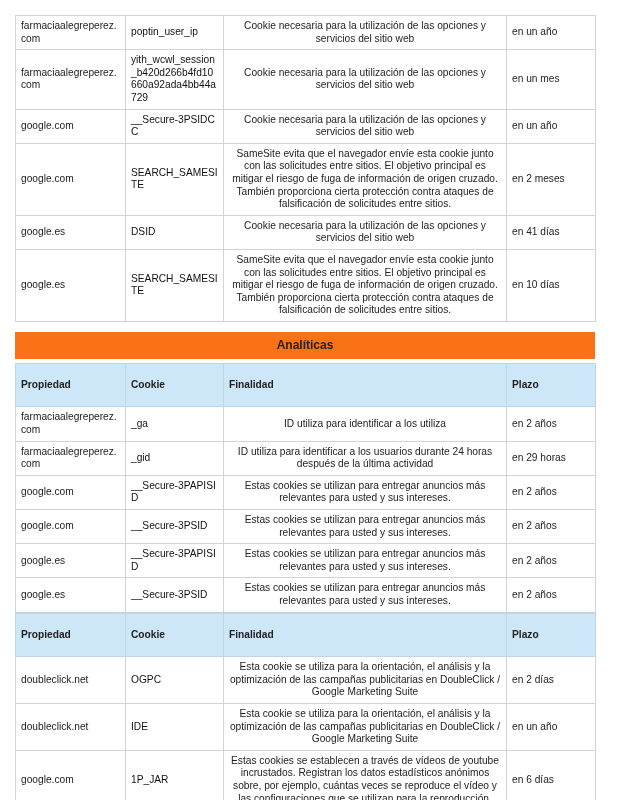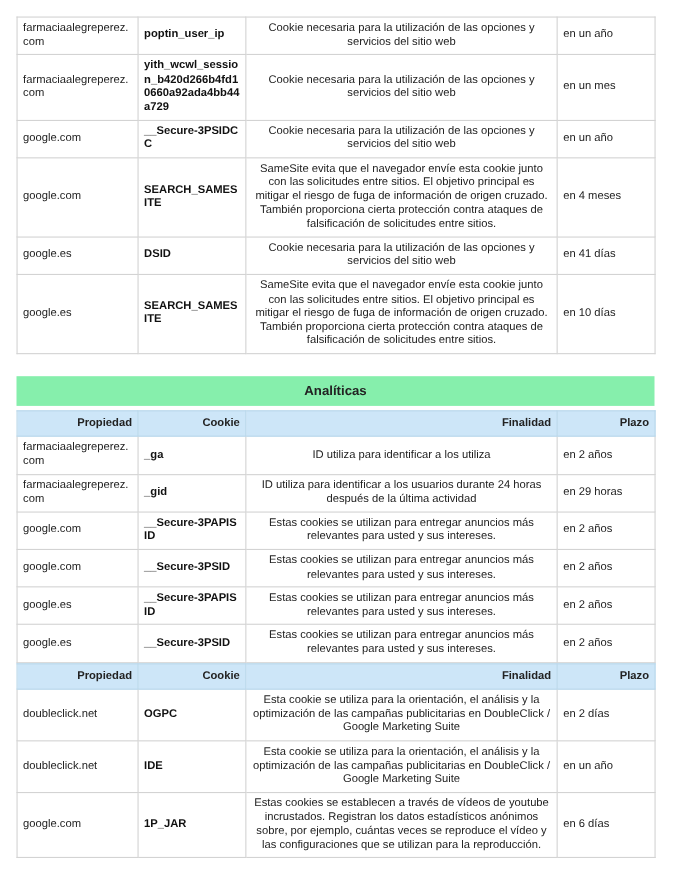--- a/index.html
+++ b/index.html
@@ -6,23 +6,23 @@
   body { width: 631px; height: 800px; overflow: hidden; position: relative;
          font-family: "Liberation Sans", sans-serif; color: #222; }
   .wrap { position: absolute; left: 15px; top: 15px; width: 580px; }
   table { border-collapse: collapse; width: 580px; table-layout: fixed; font-size: 10.2px; line-height: 12.6px; }
   col.c1 { width: 110px; }
   col.c2 { width: 98px; }
   col.c3 { width: 283px; }
   col.c4 { width: 89px; }
   td, th { border: 1px solid #d3d3d3; padding: 4px 5px; vertical-align: middle; text-align: left; word-break: break-all; }
   td.desc { word-break: normal; text-align: center; }
-  td.cookie { font-weight: bold; color: #111; }
-  th { background: #cde6f8; border-color: #b9d7ea; font-weight: bold; text-align: right; padding: 5px 5px; color: #222; }
-  .section { background: #86efac; height: 27px; line-height: 27px; text-align: center; font-weight: bold; font-size: 12px; color: #222; margin-top: 20px; margin-bottom: 4px; }
+  td.cookie { font-weight: normal; color: #111; }
+  th { background: #cde6f8; border-color: #b9d7ea; font-weight: bold; text-align: left; padding: 15px 5px; color: #222; }
+  .section { background: #f97316; height: 27px; line-height: 27px; text-align: center; font-weight: bold; font-size: 12px; color: #222; margin-top: 10px; margin-bottom: 4px; }
 </style>
 </head>
 <body>
 
 <div class="wrap">
 
   <table>
     <colgroup>
         <col class="c1">
         <col class="c2">
@@ -45,21 +45,21 @@
         <tr>
           <td>google.com</td>
           <td class="cookie">__Secure-3PSIDCC</td>
           <td class="desc">Cookie necesaria para la utilización de las opciones y servicios del sitio web</td>
           <td>en un año</td>
         </tr>
         <tr>
           <td>google.com</td>
           <td class="cookie">SEARCH_SAMESITE</td>
           <td class="desc">SameSite evita que el navegador envíe esta cookie junto con las solicitudes entre sitios. El objetivo principal es mitigar el riesgo de fuga de información de origen cruzado. También proporciona cierta protección contra ataques de falsificación de solicitudes entre sitios.</td>
-          <td>en 4 meses</td>
+          <td>en 2 meses</td>
         </tr>
         <tr>
           <td>google.es</td>
           <td class="cookie">DSID</td>
           <td class="desc">Cookie necesaria para la utilización de las opciones y servicios del sitio web</td>
           <td>en 41 días</td>
         </tr>
         <tr>
           <td>google.es</td>
           <td class="cookie">SEARCH_SAMESITE</td>

